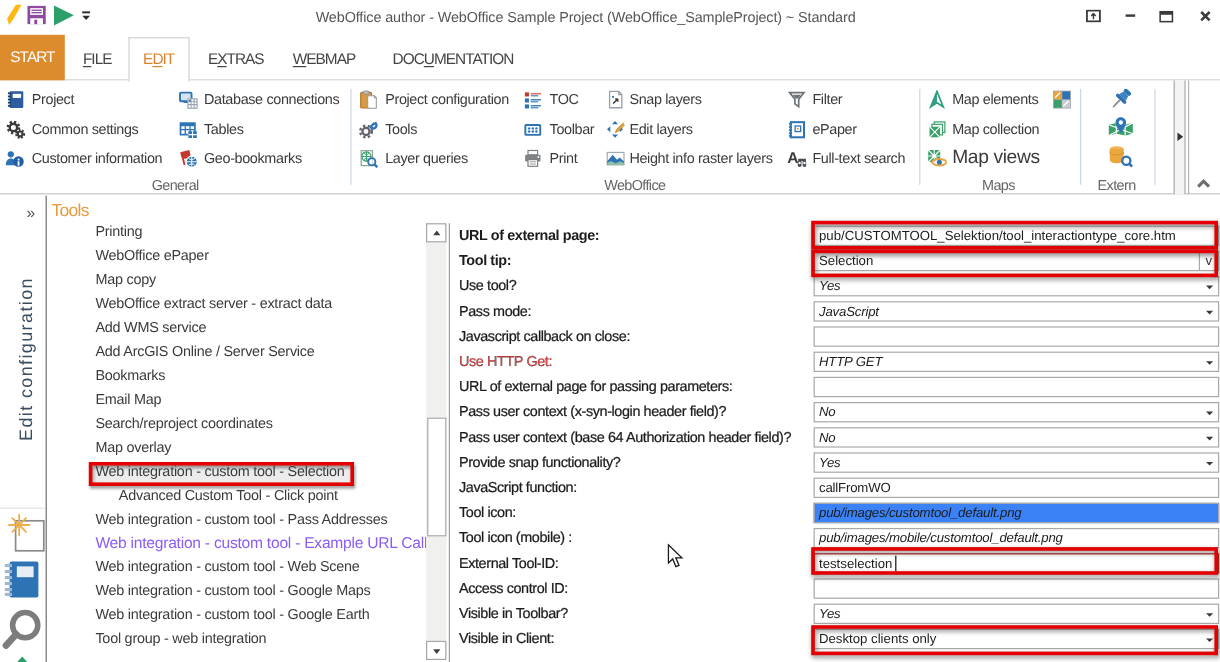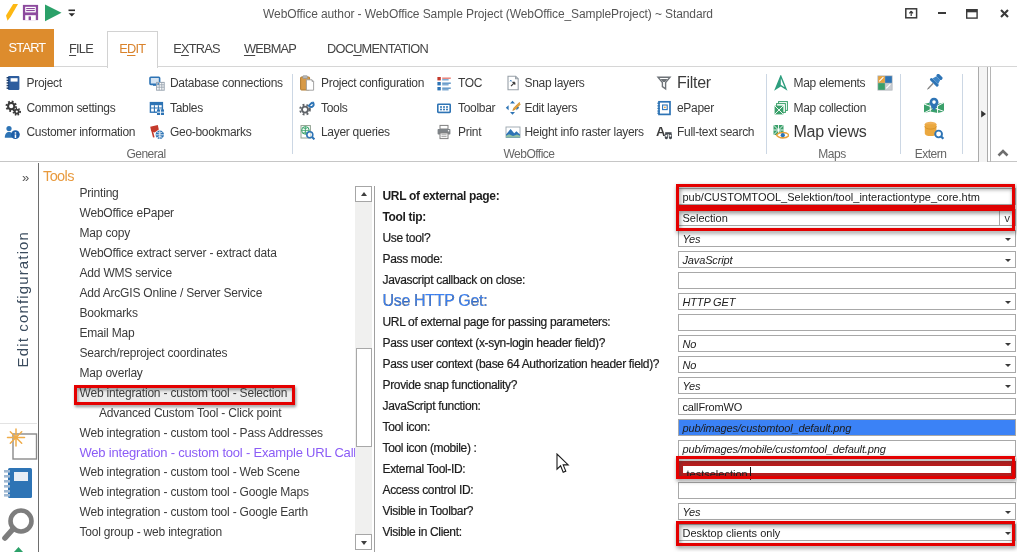--- a/index.html
+++ b/index.html
@@ -190,21 +190,21 @@
 <svg class="a" style="left:504.5px;top:124px" width="16" height="16" viewBox="0 0 16 16">
     <rect x="1" y="3" width="14" height="10.4" fill="#fff" stroke="#9aa5ad" stroke-width="0.9"></rect>
     <path d="M1 10.4 L5.6 5 L9.2 9.2 L11.4 7.2 L15 10.6 V13.4 H1 Z" fill="#2E74B5"></path>
     <path d="M1 11.8 L4 10.2 L8 12 L12 10.4 L15 11.8 V13.4 H1 Z" fill="#8FBFA5"></path>
   </svg>
 <div class="a" style="left:524.5px;top:132px;font-size:12px;color:#3b3b3b;letter-spacing:-0.3px;transform:translateY(-50%);white-space:nowrap">Height info raster layers</div>
 <svg class="a" style="left:655.5px;top:75px" width="16" height="16" viewBox="0 0 16 16">
     <path d="M2 2.2 H14 L9.6 7.6 V13.8 L6.4 11.6 V7.6 Z" fill="#fff" stroke="#6e7378" stroke-width="1.4"></path>
     <path d="M4.6 4 H11.4 L9 7 H7 Z" fill="#6e7378"></path>
   </svg>
-<div class="a" style="left:677px;top:83px;font-size:16px;color:#3b3b3b;letter-spacing:-0.3px;transform:translateY(-50%);white-space:nowrap">Filter</div>
+<div class="a" style="left:677px;top:83px;font-size:12px;color:#3b3b3b;letter-spacing:-0.3px;transform:translateY(-50%);white-space:nowrap">Filter</div>
 <svg class="a" style="left:655.5px;top:99.5px" width="16" height="16" viewBox="0 0 16 16">
     <rect x="3" y="1.8" width="11" height="12.6" fill="#fff" stroke="#2E74B5" stroke-width="1.7"></rect>
     <g fill="#2E74B5">
       <rect x="1.4" y="2.6" width="2.4" height="1.3"></rect>
       <rect x="1.4" y="5.2" width="2.4" height="1.3"></rect>
       <rect x="1.4" y="7.8" width="2.4" height="1.3"></rect>
       <rect x="1.4" y="10.4" width="2.4" height="1.3"></rect>
       <rect x="1.4" y="12.6" width="2.4" height="1.3"></rect>
     </g>
     <rect x="6.6" y="5" width="4.6" height="4.6" fill="none" stroke="#2E74B5" stroke-width="1.1"></rect>
@@ -349,21 +349,21 @@
     <div class="a" style="left:4px;top:2.5px;font-style:italic;letter-spacing:-0.15px;font-size:11px;color:#1c1c1c;white-space:nowrap">Yes</div>
     <div class="a" style="right:4px;top:7px;width:0;height:0;border:3px solid transparent;border-top:3.8px solid #3a3a3a;border-bottom:none"></div>
   </div>
 <div class="a" style="left:382.5px;top:259px;-webkit-text-stroke:0.2px #1c1c1c;font-size:12px;color:#1c1c1c;letter-spacing:-0.33px;transform:translateY(-50%);white-space:nowrap">Pass mode:</div>
 <div class="a" style="left:677.5px;top:250.5px;width:338px;height:17px;background:#fff;border:1px solid #a8a8a8;">
     <div class="a" style="left:4px;top:2.5px;font-style:italic;letter-spacing:-0.15px;font-size:11px;color:#1c1c1c;white-space:nowrap">JavaScript</div>
     <div class="a" style="right:4px;top:7px;width:0;height:0;border:3px solid transparent;border-top:3.8px solid #3a3a3a;border-bottom:none"></div>
   </div>
 <div class="a" style="left:382.5px;top:280px;-webkit-text-stroke:0.2px #1c1c1c;font-size:12px;color:#1c1c1c;letter-spacing:-0.33px;transform:translateY(-50%);white-space:nowrap">Javascript callback on close:</div>
 <div class="a" style="left:677.5px;top:271.5px;width:338px;height:17px;background:#fff;border:1px solid #a8a8a8;"></div>
-<div class="a" style="left:382.5px;top:301px;-webkit-text-stroke:0.2px #1c1c1c;font-size:16px;color:#3b82f6;letter-spacing:-0.33px;transform:translateY(-50%);white-space:nowrap">Use HTTP Get:</div>
+<div class="a" style="left:382.5px;top:301px;-webkit-text-stroke:0.2px #1c1c1c;font-size:12px;color:#ef4444;letter-spacing:-0.33px;transform:translateY(-50%);white-space:nowrap">Use HTTP Get:</div>
 <div class="a" style="left:677.5px;top:292.5px;width:338px;height:17px;background:#fff;border:1px solid #a8a8a8;">
     <div class="a" style="left:4px;top:2.5px;font-style:italic;letter-spacing:-0.15px;font-size:11px;color:#1c1c1c;white-space:nowrap">HTTP GET</div>
     <div class="a" style="right:4px;top:7px;width:0;height:0;border:3px solid transparent;border-top:3.8px solid #3a3a3a;border-bottom:none"></div>
   </div>
 <div class="a" style="left:382.5px;top:322px;-webkit-text-stroke:0.2px #1c1c1c;font-size:12px;color:#1c1c1c;letter-spacing:-0.33px;transform:translateY(-50%);white-space:nowrap">URL of external page for passing parameters:</div>
 <div class="a" style="left:677.5px;top:313.5px;width:338px;height:17px;background:#fff;border:1px solid #a8a8a8;"></div>
 <div class="a" style="left:382.5px;top:343px;-webkit-text-stroke:0.2px #1c1c1c;font-size:12px;color:#1c1c1c;letter-spacing:-0.33px;transform:translateY(-50%);white-space:nowrap">Pass user context (x-syn-login header field)?</div>
 <div class="a" style="left:677.5px;top:334.5px;width:338px;height:17px;background:#fff;border:1px solid #a8a8a8;">
     <div class="a" style="left:4px;top:2.5px;font-style:italic;letter-spacing:-0.15px;font-size:11px;color:#1c1c1c;white-space:nowrap">No</div>
     <div class="a" style="right:4px;top:7px;width:0;height:0;border:3px solid transparent;border-top:3.8px solid #3a3a3a;border-bottom:none"></div>
@@ -384,21 +384,21 @@
   </div>
 <div class="a" style="left:382.5px;top:427px;-webkit-text-stroke:0.2px #1c1c1c;font-size:12px;color:#1c1c1c;letter-spacing:-0.33px;transform:translateY(-50%);white-space:nowrap">Tool icon:</div>
 <div class="a" style="left:677.5px;top:418.5px;width:338px;height:17px;background:#3b82f6;border:1px solid #a8a8a8;">
     <div class="a" style="left:4px;top:2.5px;font-style:italic;letter-spacing:-0.15px;font-size:11px;color:#1c1c1c;white-space:nowrap">pub/images/customtool_default.png</div>
   </div>
 <div class="a" style="left:382.5px;top:448px;-webkit-text-stroke:0.2px #1c1c1c;font-size:12px;color:#1c1c1c;letter-spacing:-0.33px;transform:translateY(-50%);white-space:nowrap">Tool icon (mobile) :</div>
 <div class="a" style="left:677.5px;top:439.5px;width:338px;height:17px;background:#fff;border:1px solid #a8a8a8;">
     <div class="a" style="left:4px;top:2.5px;font-style:italic;letter-spacing:-0.15px;font-size:11px;color:#1c1c1c;white-space:nowrap">pub/images/mobile/customtool_default.png</div>
   </div>
 <div class="a" style="left:382.5px;top:469px;-webkit-text-stroke:0.2px #1c1c1c;font-size:12px;color:#1c1c1c;letter-spacing:-0.33px;transform:translateY(-50%);white-space:nowrap">External Tool-ID:</div>
-<div class="a" style="left:677.5px;top:460.5px;width:338px;height:17px;background:#fff;border:5px solid #b91c1c;">
+<div class="a" style="left:677.5px;top:460.5px;width:338px;height:17px;background:#fff;border:1px solid #b91c1c;">
     <div class="a" style="left:4px;top:2.5px;letter-spacing:0px;font-size:11px;color:#1c1c1c;white-space:nowrap">testselection</div>
     <div class="a" style="left:67.5px;top:1.5px;width:1px;height:13px;background:#111"></div>
   </div>
 <div class="a" style="left:382.5px;top:490px;-webkit-text-stroke:0.2px #1c1c1c;font-size:12px;color:#1c1c1c;letter-spacing:-0.33px;transform:translateY(-50%);white-space:nowrap">Access control ID:</div>
 <div class="a" style="left:677.5px;top:481.5px;width:338px;height:17px;background:#fff;border:1px solid #a8a8a8;"></div>
 <div class="a" style="left:382.5px;top:511px;-webkit-text-stroke:0.2px #1c1c1c;font-size:12px;color:#1c1c1c;letter-spacing:-0.33px;transform:translateY(-50%);white-space:nowrap">Visible in Toolbar?</div>
 <div class="a" style="left:677.5px;top:502.5px;width:338px;height:17px;background:#fff;border:1px solid #a8a8a8;">
     <div class="a" style="left:4px;top:2.5px;font-style:italic;letter-spacing:-0.15px;font-size:11px;color:#1c1c1c;white-space:nowrap">Yes</div>
     <div class="a" style="right:4px;top:7px;width:0;height:0;border:3px solid transparent;border-top:3.8px solid #3a3a3a;border-bottom:none"></div>
   </div>

